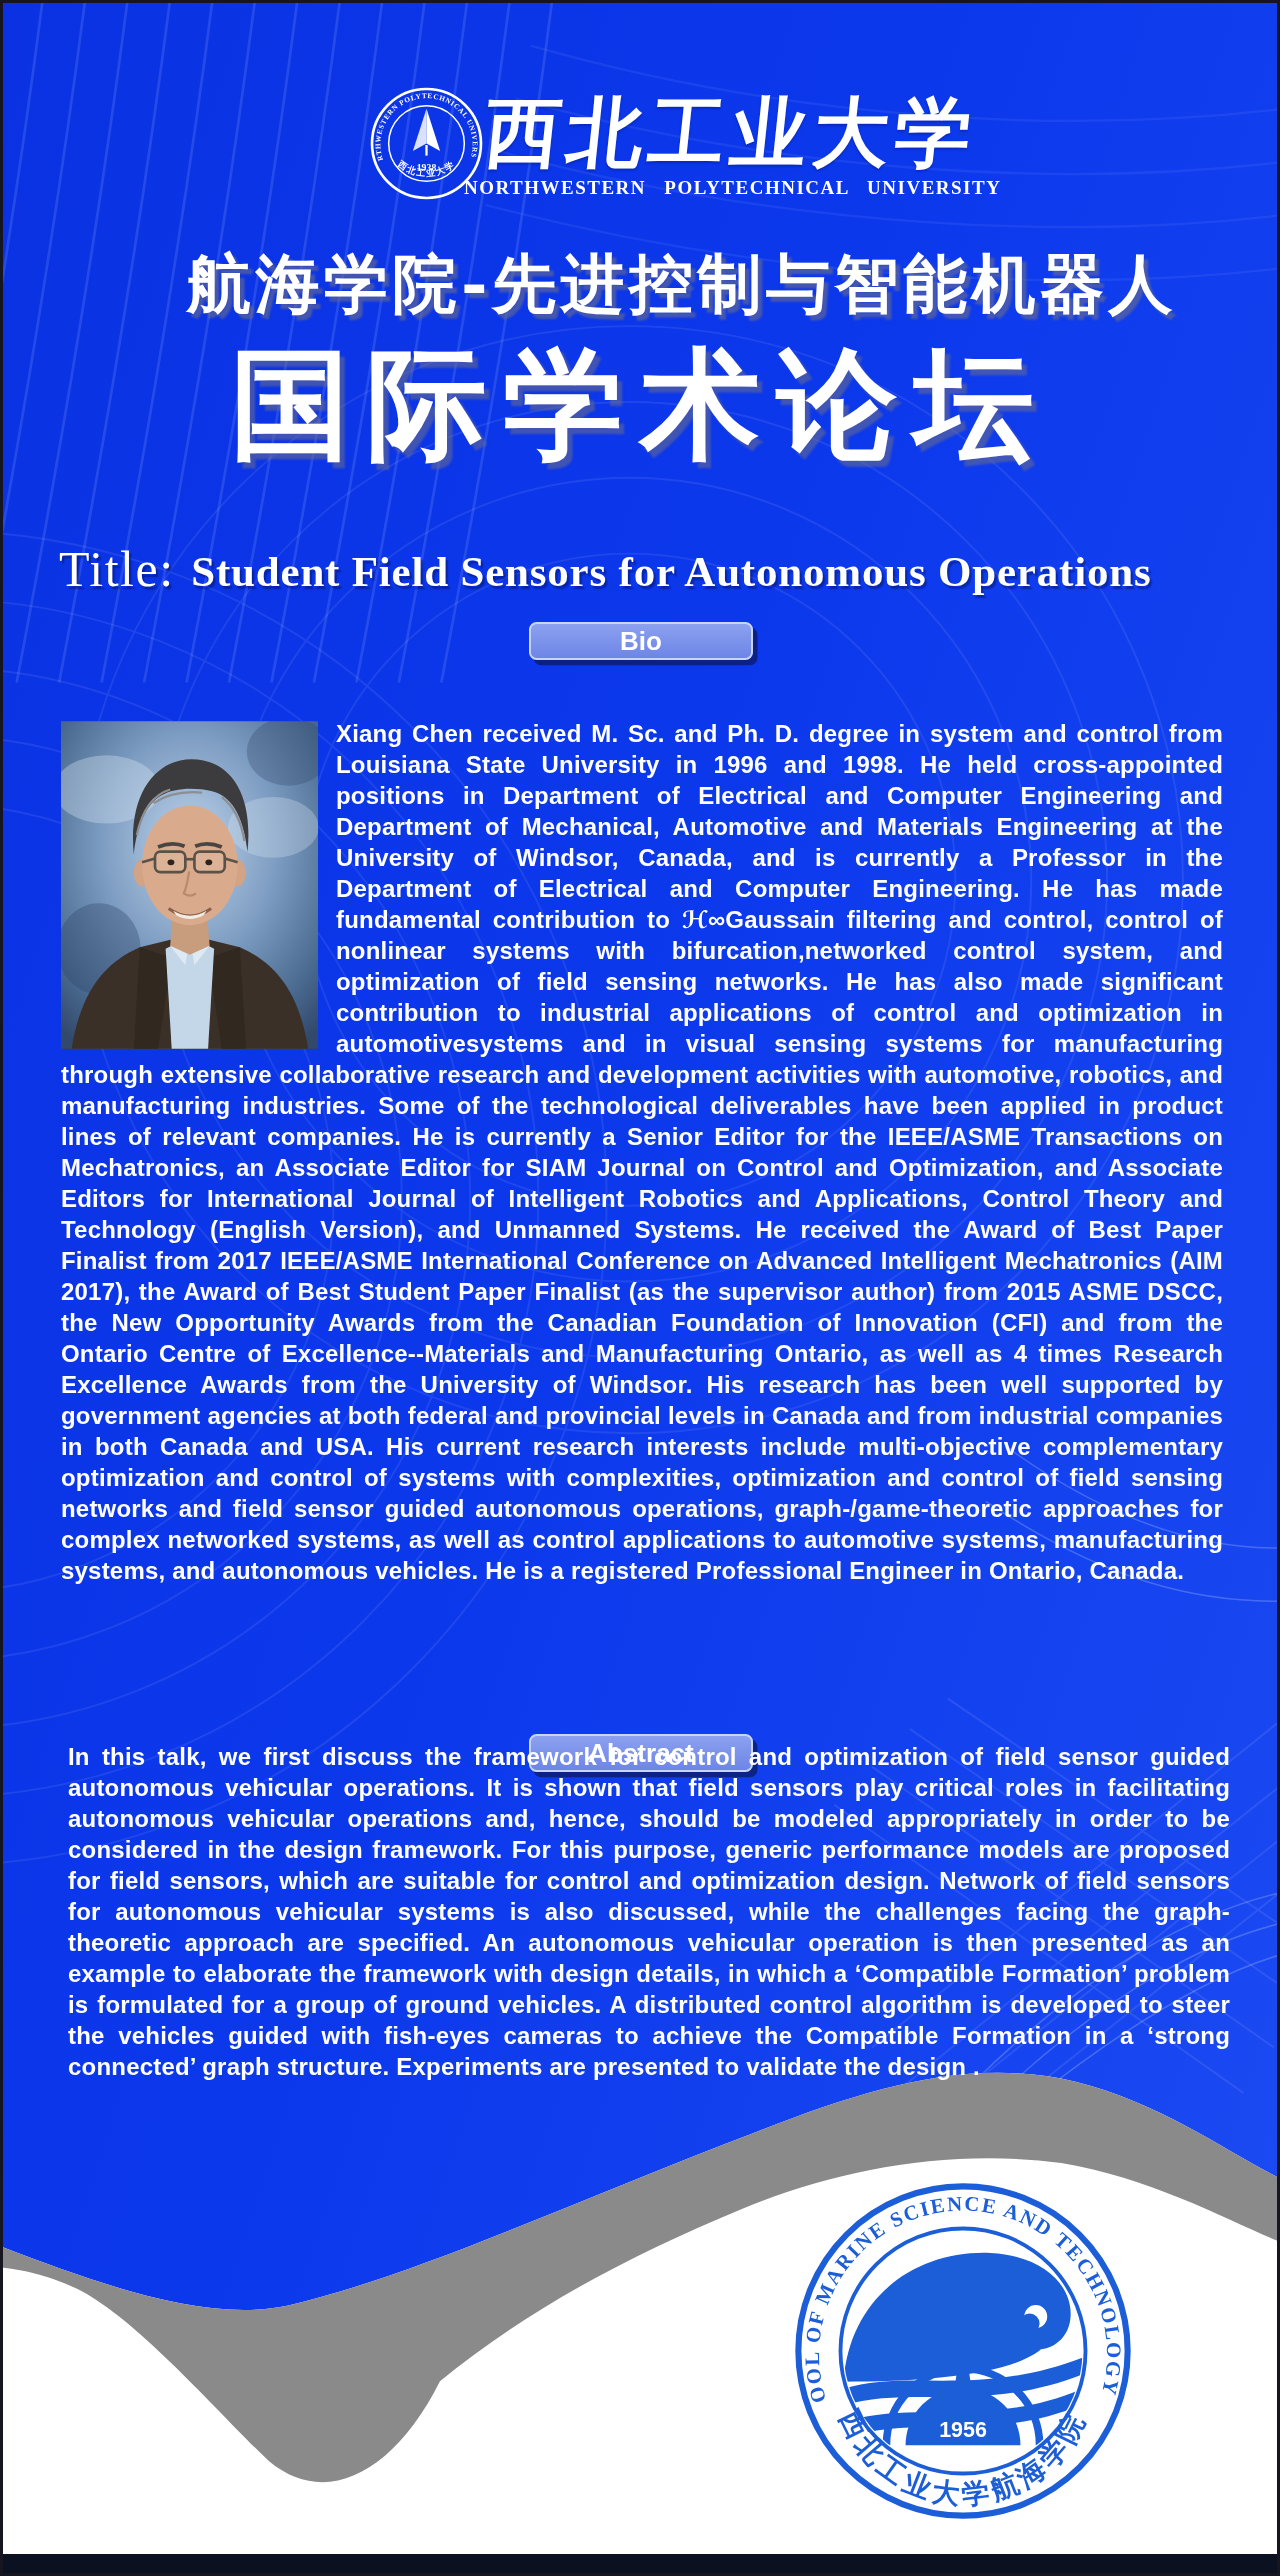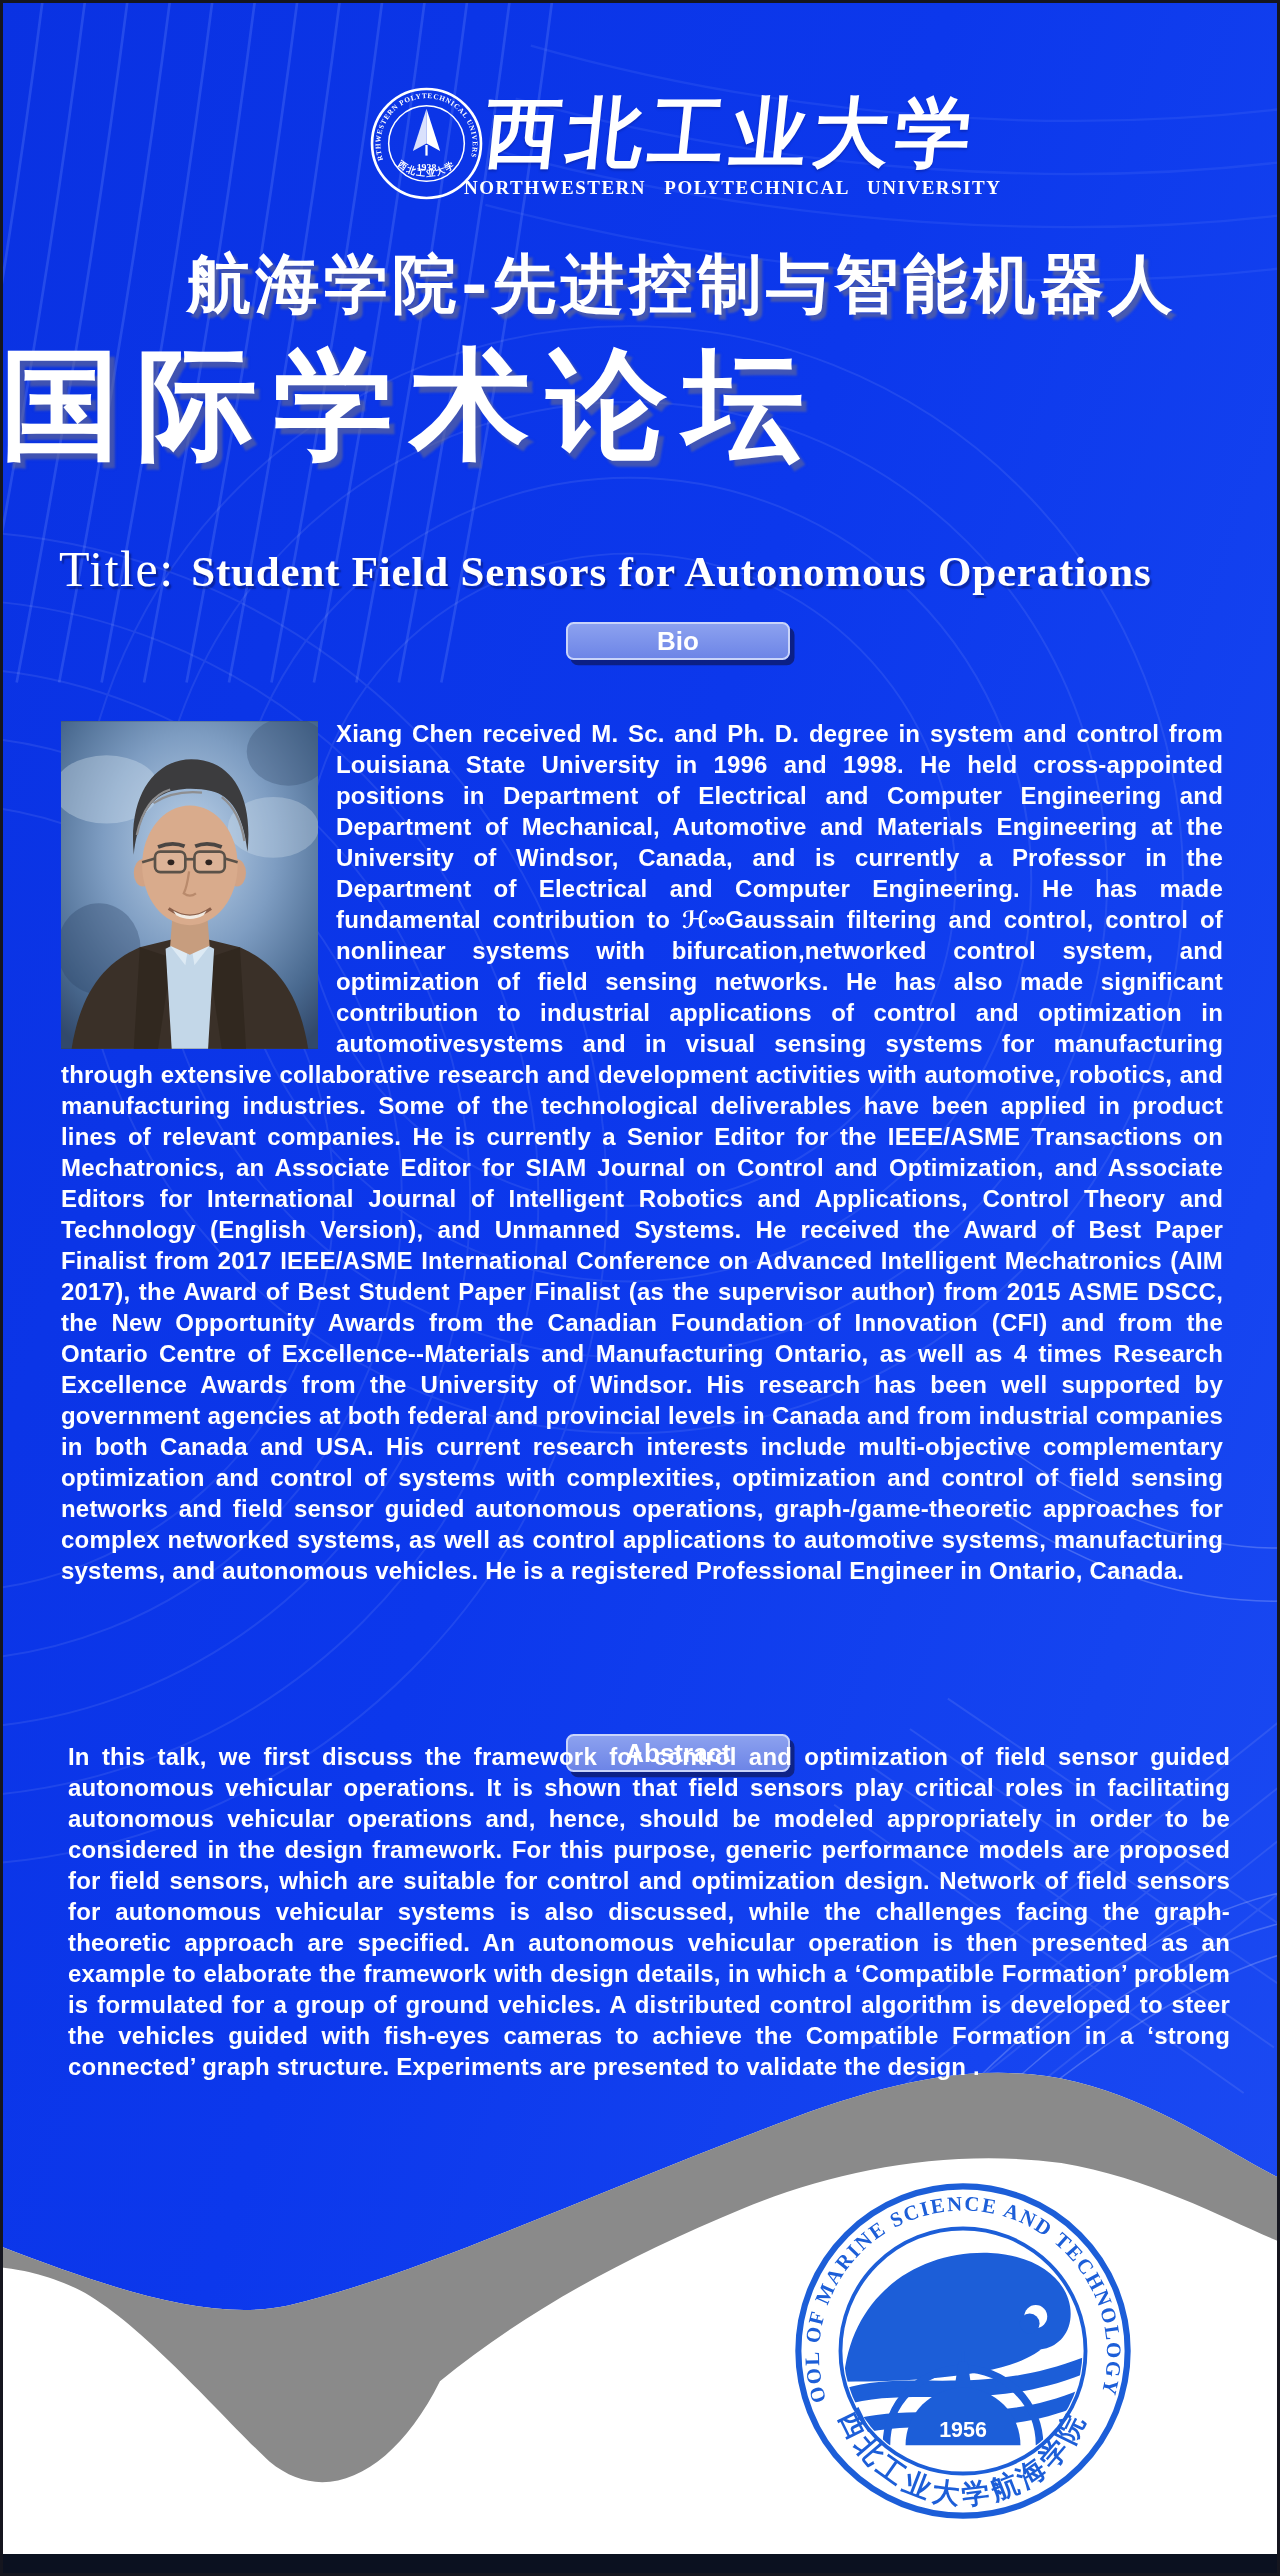--- a/index.html
+++ b/index.html
@@ -30,21 +30,21 @@
     font-size:19px;font-weight:600;letter-spacing:1.5px;word-spacing:12px;white-space:nowrap;
   }
   .heading1{
     left:0;top:241px;width:100%;z-index:3;text-align:center;color:#fff;
     font-family:"DejaVu Serif","Liberation Serif",serif;
     font-size:64px;font-weight:900;letter-spacing:4.5px;white-space:nowrap;
     text-shadow:4.5px 5.3px 2.3px rgba(110,110,135,.6);
     padding-left:42px;
   }
   .heading2{
-    left:0;top:325px;width:100%;z-index:3;color:#fff;
+    left:0;top:325px;width:100%;z-index:3;text-align:center;color:#fff;
     font-family:"DejaVu Serif","Liberation Serif",serif;
     font-size:120px;font-weight:700;letter-spacing:16.7px;white-space:nowrap;
     text-shadow:5.3px 6px 2.3px rgba(110,110,135,.55);
   }
   .title-row{
     left:59px;top:540px;width:1163px;z-index:3;color:#fff;white-space:nowrap;
     font-family:"Liberation Serif","DejaVu Serif",serif;
     text-shadow:2.3px 3px 1.5px rgba(0,0,40,.35);
   }
   .title-label{font-size:50px;font-weight:400;letter-spacing:1.5px;margin-right:16.7px;}
@@ -52,21 +52,20 @@
 
   
   .pill{
     width:224px;height:38px;z-index:3;box-sizing:border-box;
     background:linear-gradient(#8CA1EF,#6D85E7);
     border:2.3px solid #C9D4FA;border-radius:7.6px;
     box-shadow:4.5px 5.3px 0 rgba(12,12,50,.55);
     color:#fff;font-size:26px;font-weight:700;
     display:flex;align-items:center;justify-content:center;
     font-family:"Liberation Sans","DejaVu Sans",sans-serif;
-    margin-left:37px;
   }
   .pill-bio{left:529px;top:622px;}
   .pill-abstract{left:529px;top:1734px;}
 
   
   .body-text{
     color:#fff;text-align:justify;z-index:3;
     font-size:24px;line-height:31px;font-weight:700;letter-spacing:0.2px;
     font-family:"Liberation Sans","DejaVu Sans",sans-serif;
     margin-top:48px;

